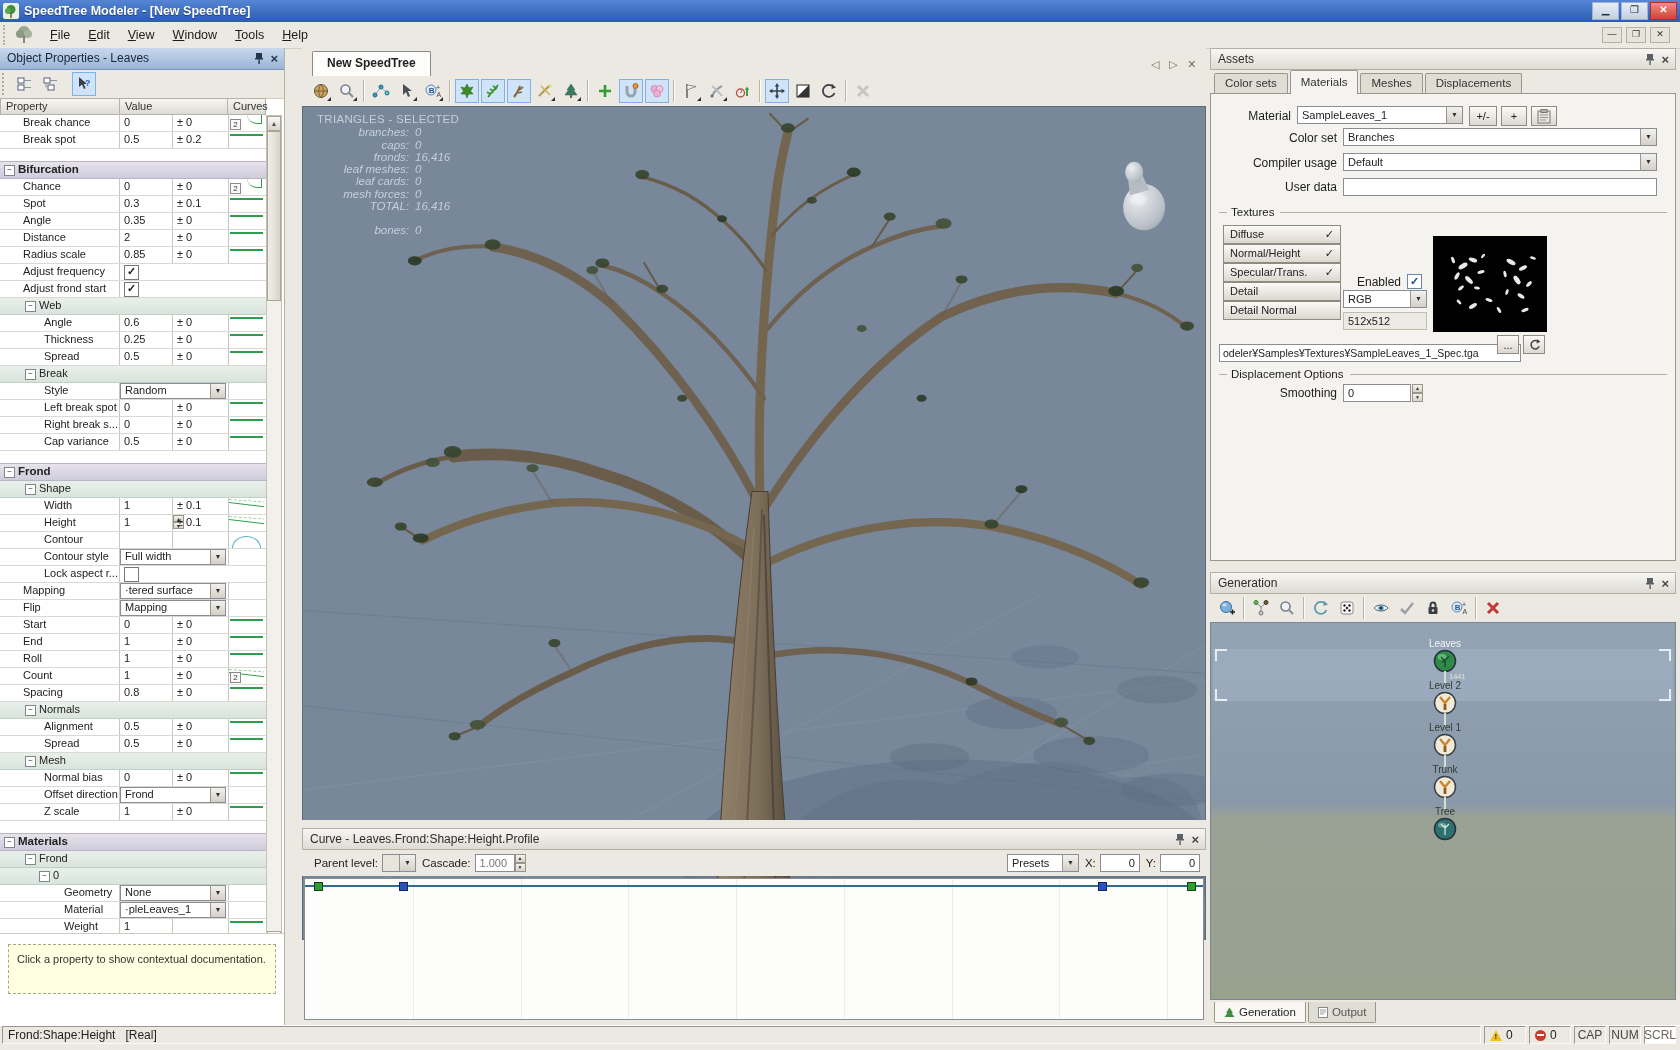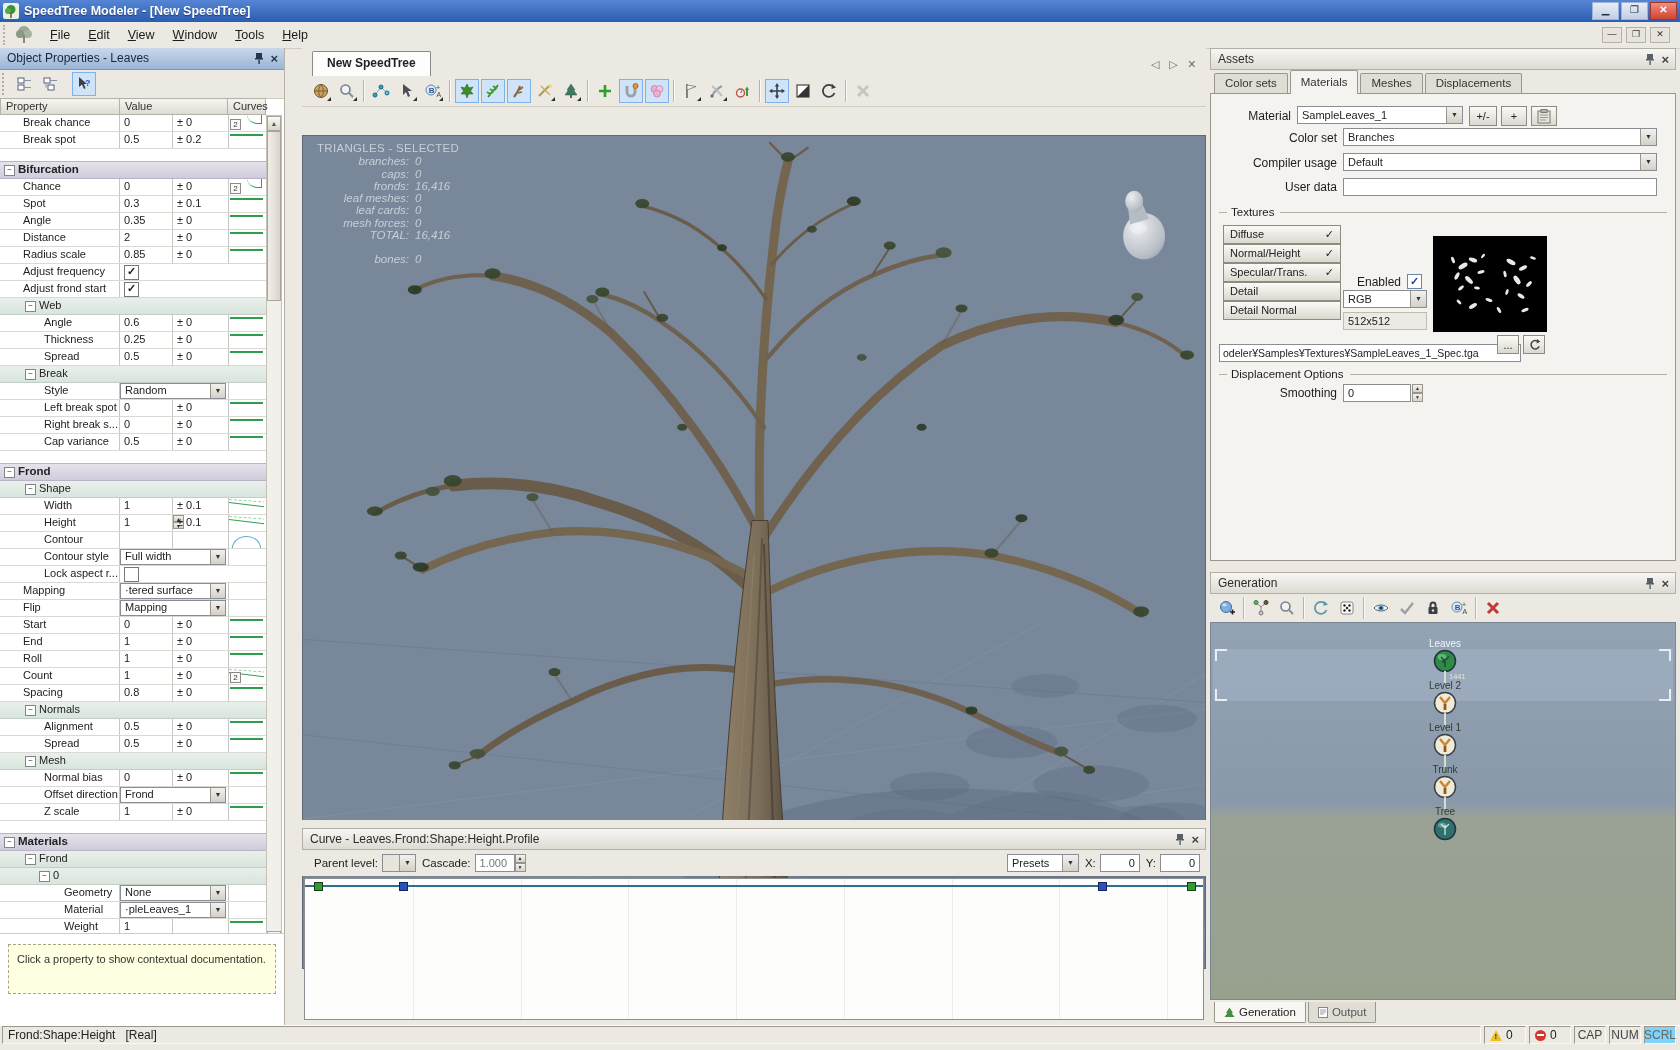--- a/index.html
+++ b/index.html
@@ -112,21 +112,21 @@
   
   .center{position:absolute;left:302px;top:48px;width:904px;bottom:24px;}
   .tabbar{position:absolute;left:0;top:0;right:0;height:28px;background:#ece9e2;border-bottom:1px solid #9a968c;display:flex;align-items:flex-end;}
   .doctab{height:24px;margin-left:10px;background:#fdfdfb;border:1px solid #8a8a8a;border-bottom:1px solid #fdfdfb;
     font-weight:bold;font-size:12px;line-height:22px;padding:0 14px;position:relative;top:1px;border-radius:2px 2px 0 0;}
   .tabnav{margin-left:auto;display:flex;align-items:center;gap:10px;padding:0 10px 4px 0;color:#6a675e;font-size:11px;}
   .ctoolbar{position:absolute;left:0;top:28px;right:0;height:30px;background:#ece9e2;border-bottom:1px solid #cfccc2;
     display:flex;align-items:center;padding-left:6px;}
   .tsep{width:1px;height:22px;background:#b8b4aa;border-right:1px solid #fbfaf7;margin:0 3px;}
 
-  .viewport{position:absolute;left:0;top:58px;right:0;height:834px;border:1px solid #5f6a78;box-sizing:border-box;background:#78879a;overflow:hidden;margin-top:29px;}
+  .viewport{position:absolute;left:0;top:58px;right:0;height:834px;border:1px solid #5f6a78;box-sizing:border-box;background:#78879a;overflow:hidden;}
   .vp-svg{position:absolute;inset:0;width:100%;height:100%;}
   .vpstats{position:absolute;left:14px;top:6px;color:#c6cfd9;font-size:11.5px;line-height:12.3px;}
   .vpstats .stitle{margin-bottom:1px;letter-spacing:.3px;}
   .srow{display:flex;font-style:italic;}
   .srow .sl{width:92px;text-align:right;}
   .srow .sv{padding-left:6px;}
   .bonesrow{margin-top:12px;}
   .vpcompute{position:absolute;right:14px;bottom:6px;color:#b7c2ce;font-size:11px;}
 
   .splitter{position:absolute;left:0;right:0;top:772px;height:8px;background:#ece9e2;}
@@ -204,21 +204,21 @@
     display:flex;align-items:center;padding:0 5px;margin-left:3px;}
   .sfield.main{flex:1;margin-left:2px;white-space:pre;}
   .lockbox{width:32px;justify-content:center;color:#444;}
   .warntri{width:0;height:0;border-left:6px solid transparent;border-right:6px solid transparent;
     border-bottom:11px solid #f0c020;position:relative;margin-right:4px;}
   .warntri::after{content:"!";position:absolute;left:-1.5px;top:2px;font-size:8px;font-weight:bold;color:#333;}
   .errcirc{width:11px;height:11px;border-radius:50%;background:#cf3a30;position:relative;margin-right:4px;}
   .errcirc::after{content:"";position:absolute;left:2px;right:2px;top:4.5px;height:2px;background:#fff;}
   svg{display:block;}
 </style>
-<style>.gnode svg{display:none;} .n-leaves .g-leaves,.n-branch .g-branch,.n-tree .g-tree{display:block;}.lockbox.d-yes{background:#7dd3fc;color:#6a675e;}</style></head>
+<style>.gnode svg{display:none;} .n-leaves .g-leaves,.n-branch .g-branch,.n-tree .g-tree{display:block;}.lockbox.d-yes{background:#ffffff;color:#6a675e;}</style></head>
 <body>
 
 <div class="app">
 
   <div class="titlebar">
     <span class="appico">
       <svg viewBox="0 0 16 16" width="16" height="16">
           <rect width="16" height="16" rx="2" fill="#e8f2e4"></rect>
           <circle cx="8" cy="6.5" r="4.5" fill="#3f8f3f"></circle>
           <circle cx="5" cy="8" r="3" fill="#57a84f"></circle>

